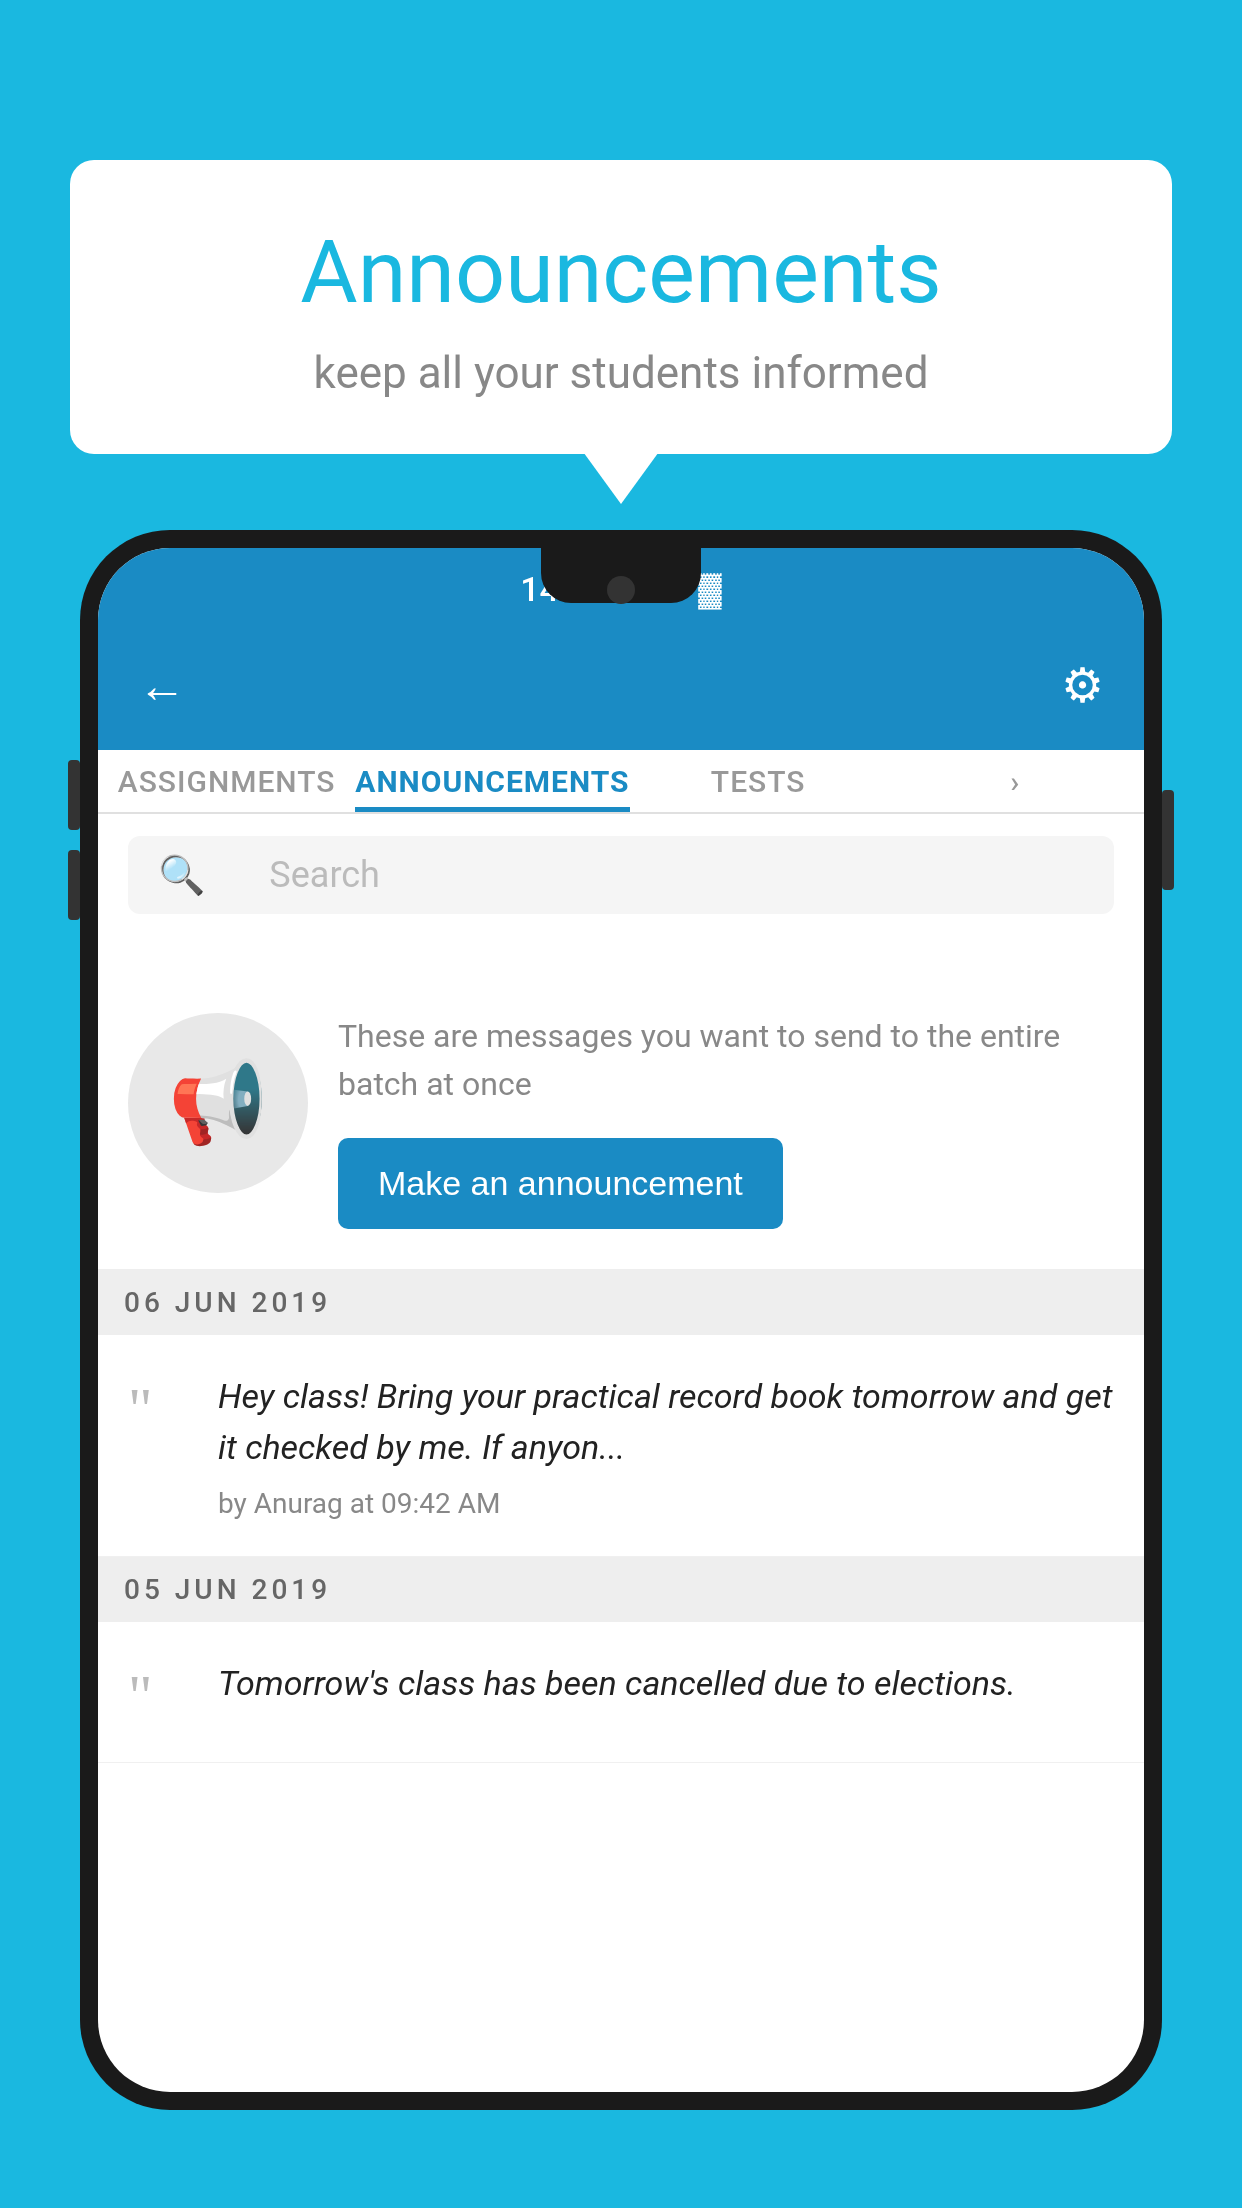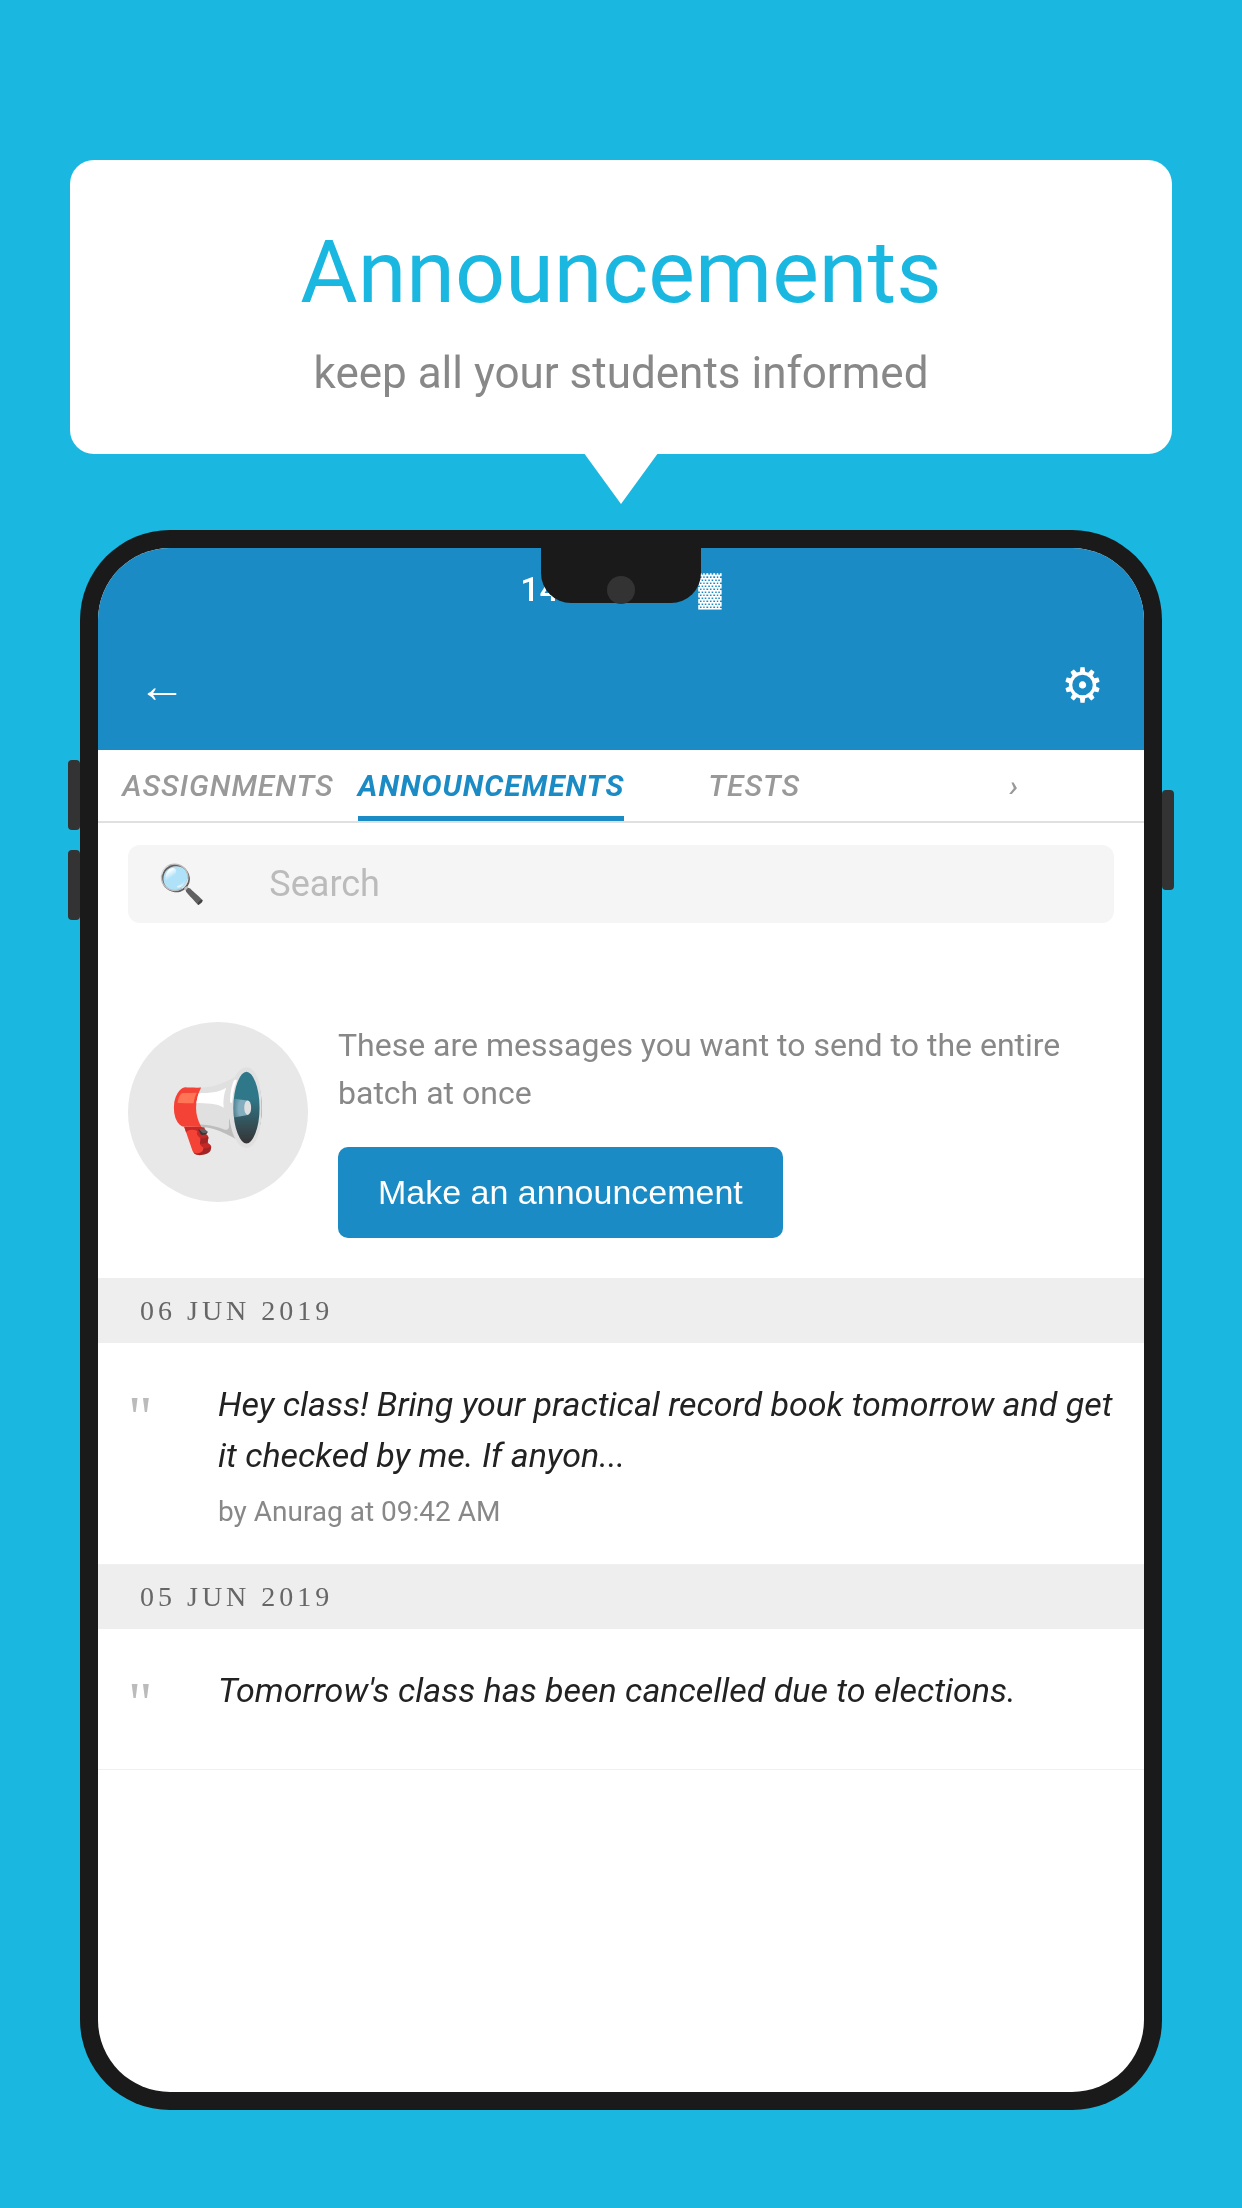--- a/index.html
+++ b/index.html
@@ -151,23 +151,22 @@
       color: white;
       font-size: 48px;
       cursor: pointer;
     }
 
     
     .tabs-bar {
       display: flex;
       background: white;
       border-bottom: 2px solid #e0e0e0;
-      height: 73px;
+      height: 64px;
       align-items: stretch;
-      font-style: italic;
     }
     .tab-item {
       flex: 1;
       display: flex;
       align-items: center;
       justify-content: center;
       font-size: 30px;
       font-weight: 500;
       color: #999;
       cursor: pointer;
@@ -253,26 +252,25 @@
       padding: 26px 40px;
       font-size: 34px;
       font-weight: 500;
       cursor: pointer;
       display: inline-block;
     }
 
     
     .date-separator {
       background: #eeeeee;
-      padding: 16px 42px;
+      padding: 16px 26px;
       font-size: 28px;
       letter-spacing: 4px;
       color: #666;
       font-weight: 500;
-      font-family: Liberation Serif, serif;
     }
 
     
     .announcement-item {
       background: white;
       display: flex;
       align-items: flex-start;
       padding: 36px 30px;
       gap: 30px;
       border-bottom: 1px solid #f0f0f0;

